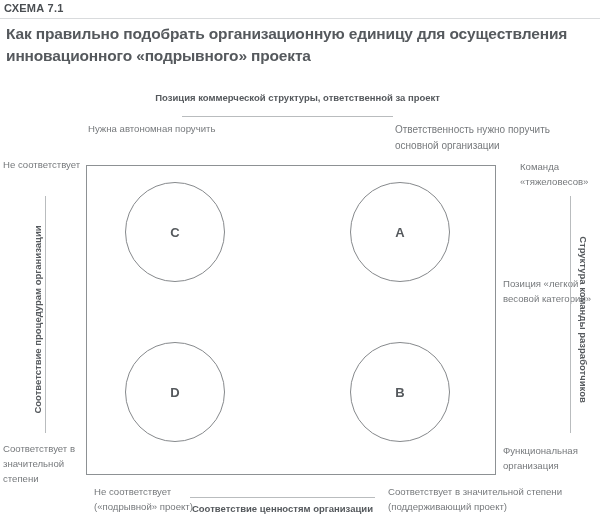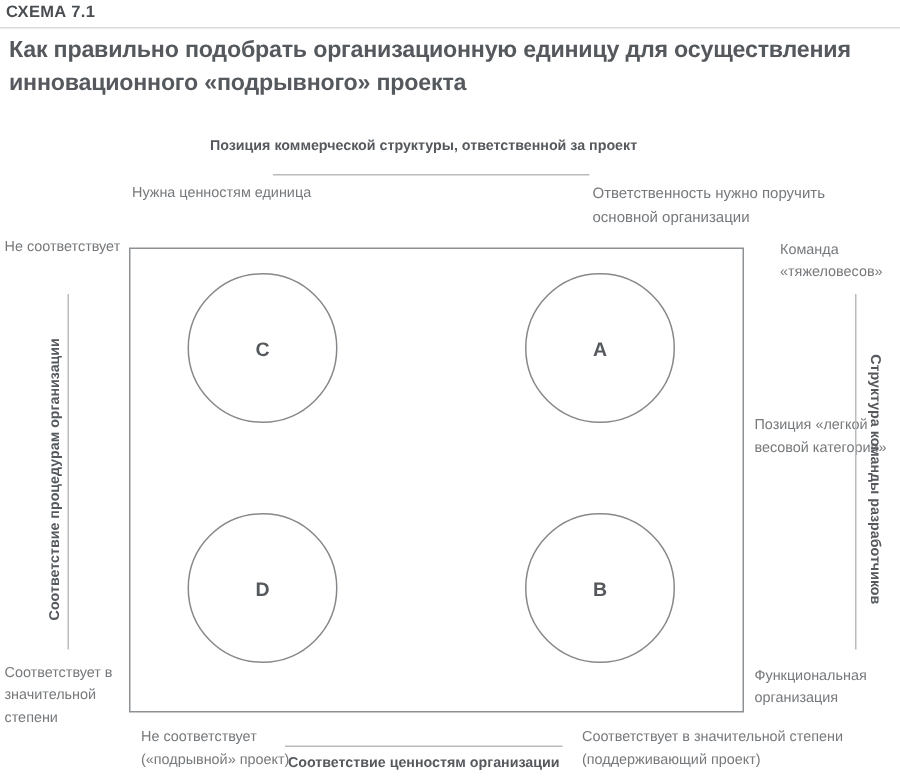--- a/index.html
+++ b/index.html
@@ -45,21 +45,21 @@
     color: #55595d;
     letter-spacing: -.15px;
   }
 
   
   .top-axis-title {
     position: absolute;
     left: 140px;
     top: 92px;
     width: 300px;
-    text-align: left;
+    text-align: right;
     font-size: 9.5px;
     font-weight: bold;
     color: #55595d;
   }
   .top-axis-line {
     position: absolute;
     left: 182px;
     top: 116px;
     width: 211px;
     height: 1px;
@@ -252,21 +252,21 @@
 </style>
 </head>
 <body>
 
 <div class="fig-label">СХЕМА 7.1</div>
 <div class="header-rule"></div>
 <div class="fig-title">Как правильно подобрать организационную единицу для осуществления инновационного «подрывного» проекта</div>
 
 <div class="top-axis-title">Позиция коммерческой структуры, ответственной за проект</div>
 <div class="top-axis-line"></div>
-<div class="top-left-note">Нужна ценностям единица</div>
+<div class="top-left-note">Нужна автономная поручить</div>
 <div class="top-right-note">Ответственность нужно поручить основной организации</div>
 
 <div class="left-top-note">Не соответствует</div>
 <div class="left-axis-line"></div>
 <div class="left-axis-title">Соответствие процедурам организации</div>
 <div class="left-bottom-note">Соответствует в значительной степени</div>
 
 <div class="right-top-note">Команда «тяжеловесов»</div>
 <div class="right-mid-note">Позиция «легкой весовой категории»</div>
 <div class="right-axis-line"></div>

